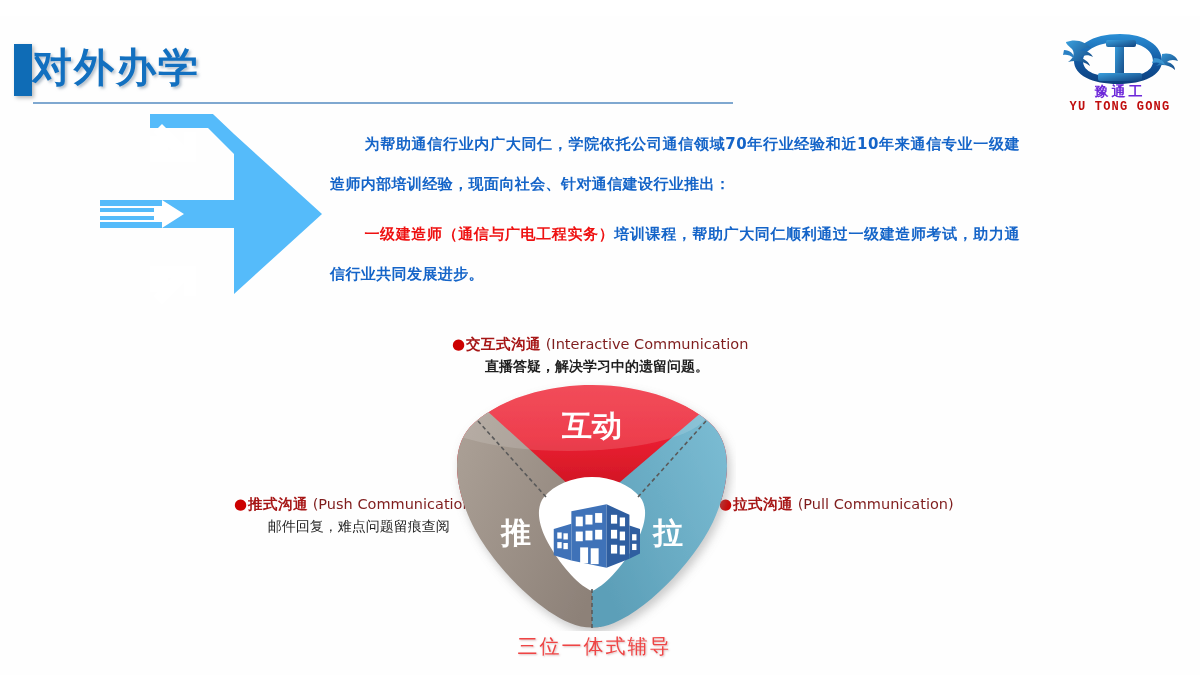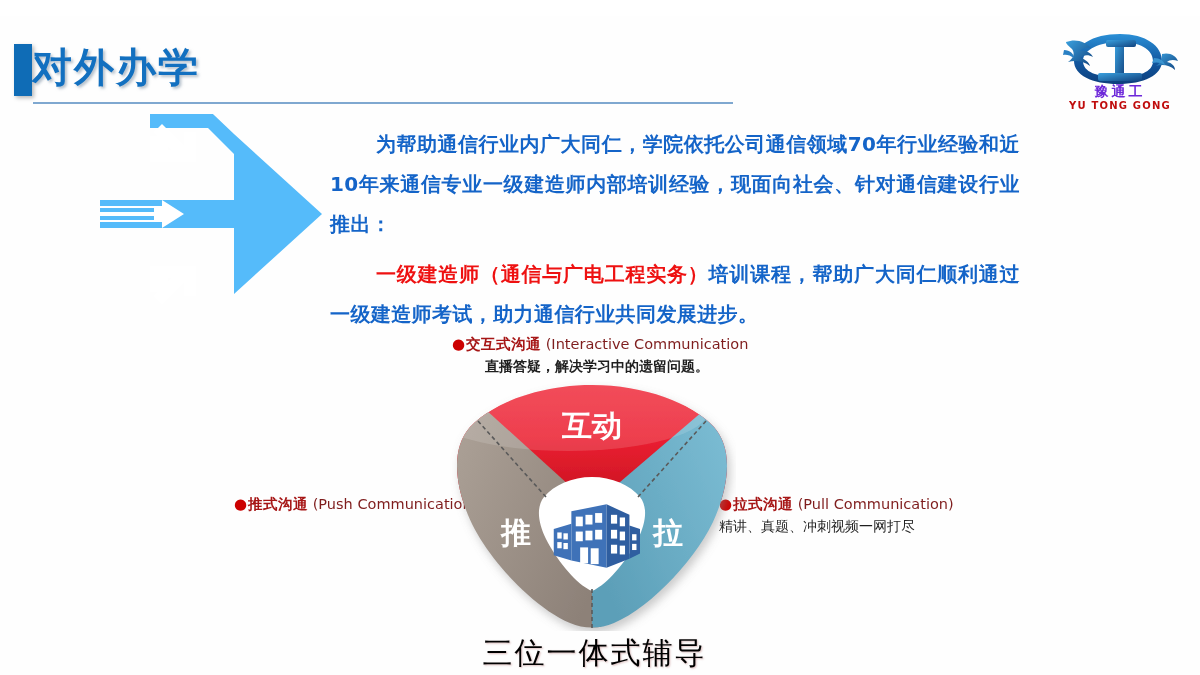--- a/index.html
+++ b/index.html
@@ -75,42 +75,43 @@
     font-size: 14px;
     font-weight: bold;
     color: #6d28d9;
     letter-spacing: 3px;
   }
   .logo-en {
     position: absolute;
     left: 0; top: 72px;
     width: 132px;
     text-align: center;
-    font-size: 10px;
+    font-size: 12px;
     font-weight: bold;
     color: #c00d0d;
     letter-spacing: 1.2px;
+    font-family: Liberation Mono, monospace;
   }
 
   
   .big-arrow {
     position: absolute;
     left: 84px;
     top: 98px;
     width: 252px;
     height: 200px;
   }
 
   
   .body-text {
     position: absolute;
     left: 330px;
     top: 108px;
     width: 690px;
-    font-size: 20px;
+    font-size: 15px;
     font-weight: bold;
     color: #1464c8;
     line-height: 40px;
     letter-spacing: 0.4px;
     text-align: justify;
   }
   .para { margin: 0; }
   .para.p1 { text-indent: 2.3em; }
   .para.p2 { text-indent: 2.3em; margin-top: 10px; }
   .hl-red { color: #ee1111; }
@@ -181,22 +182,22 @@
     text-align: left;
   }
   .lbl-right .sub { text-align: left; }
 
   .caption {
     position: absolute;
     left: 0;
     top: 312px;
     width: 1200px;
     text-align: center;
-    font-size: 30px;
-    color: #000000;
+    font-size: 20px;
+    color: #ef4444;
     letter-spacing: 2px;
     font-weight: normal;
     text-shadow: 1px 1px 2px rgba(150,60,60,0.35);
   }
   .caption-inner { display: inline-block; margin-left: -11px; }
 </style>
 </head>
 <body>
 
 <div class="slide">
@@ -272,26 +273,26 @@
 
     <div class="lbl lbl-top">
       <span class="dot">●</span><span class="cn">交互式沟通</span>
       <span class="en">(Interactive Communication</span>
       <span class="sub">直播答疑，解决学习中的遗留问题。</span>
     </div>
 
     <div class="lbl lbl-left">
       <span class="dot">●</span><span class="cn">推式沟通</span>
       <span class="en">(Push Communication)</span>
+      <span class="sub">邮件回复，难点问题留痕查阅</span>
     </div>
 
     <div class="lbl lbl-right">
       <span class="dot">●</span><span class="cn">拉式沟通</span>
       <span class="en">(Pull Communication)</span>
-      <span class="sub">精讲、真题、冲刺视频一网打尽</span>
     </div>
 
     <svg class="trefoil" viewBox="0 0 288 250">
       <defs>
         <linearGradient id="gRed" x1="0" y1="0" x2="0" y2="1">
           <stop offset="0%" stop-color="#f23a48"></stop>
           <stop offset="55%" stop-color="#ec2032"></stop>
           <stop offset="100%" stop-color="#c5121f"></stop>
         </linearGradient>
         <linearGradient id="gTan" x1="0" y1="0" x2="1" y2="0.6">

